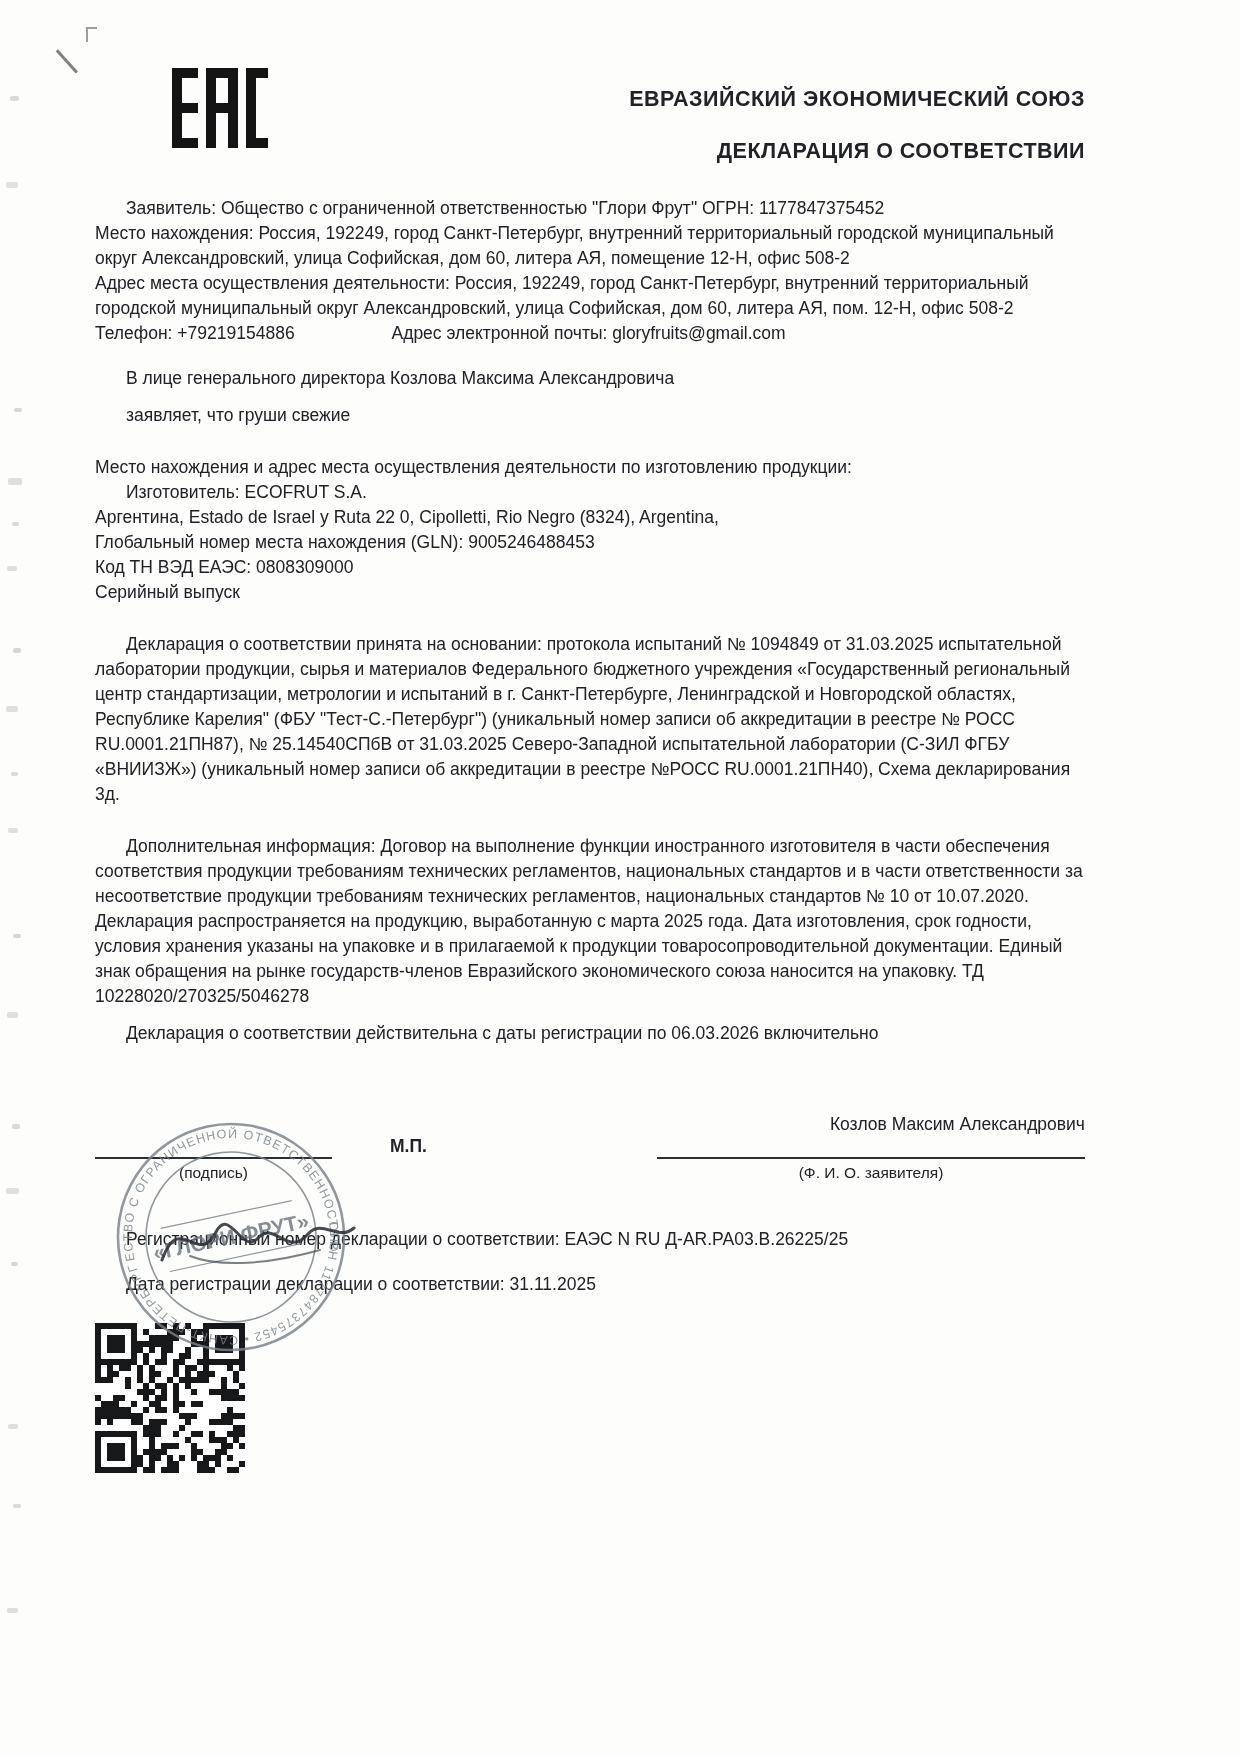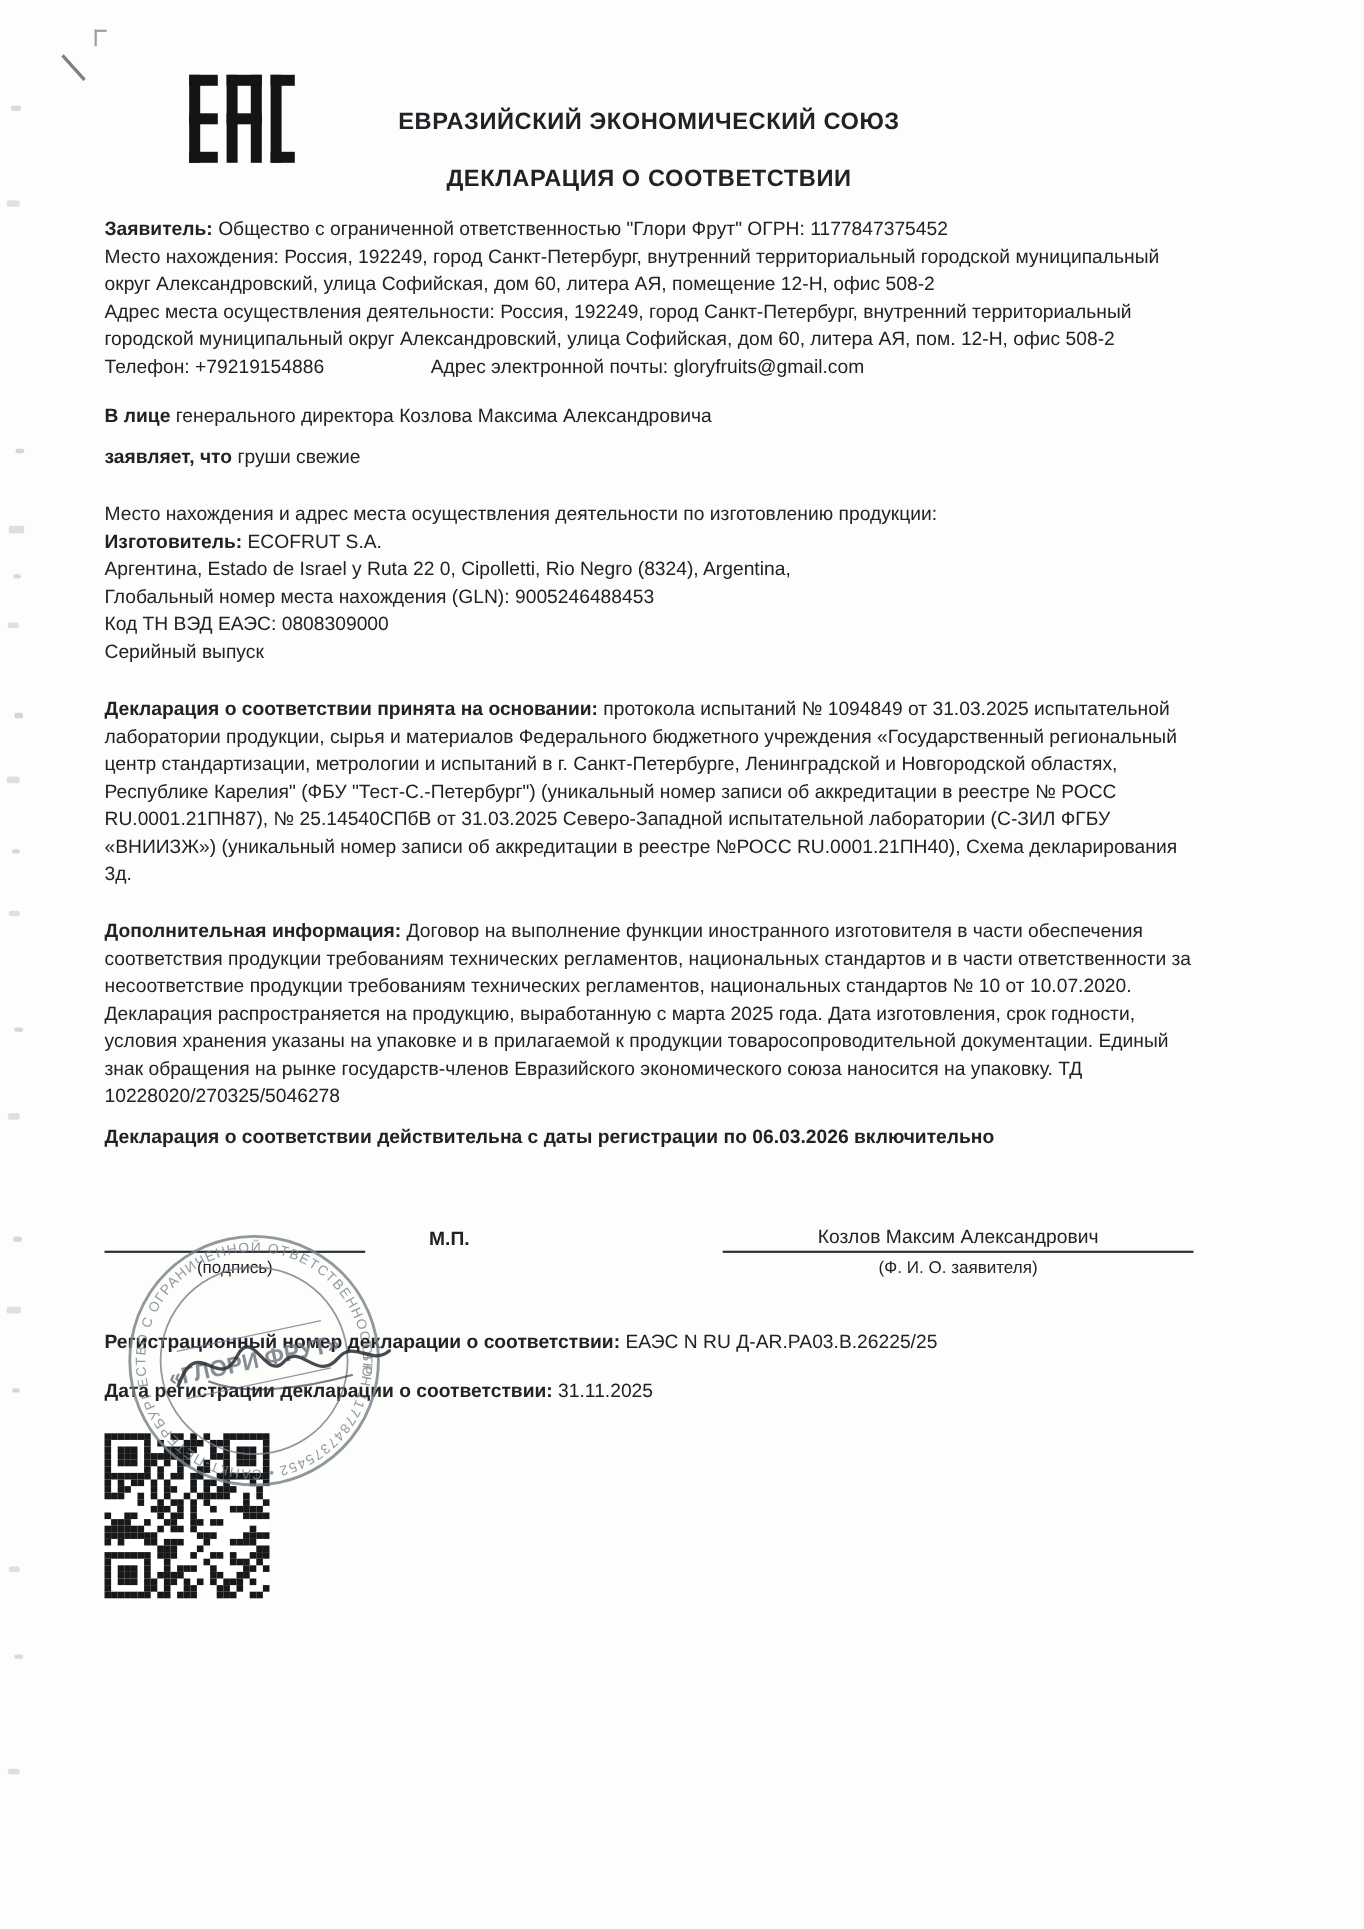--- a/index.html
+++ b/index.html
@@ -4,37 +4,37 @@
 <title>Декларация о соответствии</title>
 <style>
   html,body{margin:0;padding:0;}
   body{
     width:1240px;height:1754px;position:relative;overflow:hidden;
     background:#fdfdfb;color:#202227;
     font-family:"Liberation Sans","DejaVu Sans",sans-serif;
     font-size:17.5px;line-height:1.43;
   }
   .content{position:absolute;left:95px;top:196px;width:990px;}
-  .header-titles{position:absolute;left:95px;top:84px;width:990px;text-align:center;margin-top:11px;}
+  .header-titles{position:absolute;left:95px;top:84px;width:990px;text-align:right;}
   .union-title{font-weight:bold;font-size:21.5px;letter-spacing:.5px;}
   .doc-title{font-weight:bold;font-size:21.5px;letter-spacing:.5px;margin-top:21px;}
   .eac-logo{position:absolute;left:170px;top:66px;width:100px;height:84px;}
   .para{margin:0 0 20px 0;}
   .para.gap-lg{margin-bottom:27px;}
   .para.gap-sm{margin-bottom:12px;}
-  .b{font-weight:bold;}
+  .b{font-weight:normal;margin-left:31px;}
   .inline-gap{display:inline-block;margin-left:92px;}
   .sig-spacer{height:46px;}
   .sig-row{display:flex;align-items:flex-end;}
   .sig-left{width:237px;}
   .sig-line{border-bottom:2px solid #2b2e33;height:24px;}
   .sig-caption{text-align:center;font-size:15.5px;padding-top:3px;}
   .sig-mp{margin-left:58px;padding-bottom:26px;font-weight:bold;}
   .sig-right{margin-left:auto;width:428px;text-align:center;}
-  .sig-name{padding-bottom:0;border-bottom:2px solid #2b2e33;}
+  .sig-name{padding-bottom:20px;border-bottom:2px solid #2b2e33;text-align:right;}
   .reg-block{margin-top:42px;}
   .reg-line{margin-bottom:20px;}
   .qr{position:relative;width:150px;height:150px;margin-top:26px;background:#fff;}
   .stamp{
     position:absolute;left:112px;top:1118px;width:238px;height:238px;
     transform:rotate(-12deg);opacity:.82;pointer-events:none;
   }
   .signature-ink{position:absolute;left:150px;top:1198px;width:215px;height:90px;opacity:.88;pointer-events:none;}
   .mark-slash{position:absolute;left:52px;top:60px;width:30px;height:2.5px;background:#5d6167;transform:rotate(48deg);opacity:.8;}
   .mark-corner{position:absolute;left:86px;top:27px;width:9px;height:13px;border-left:2px solid #83888d;border-top:2px solid #83888d;opacity:.8;}

